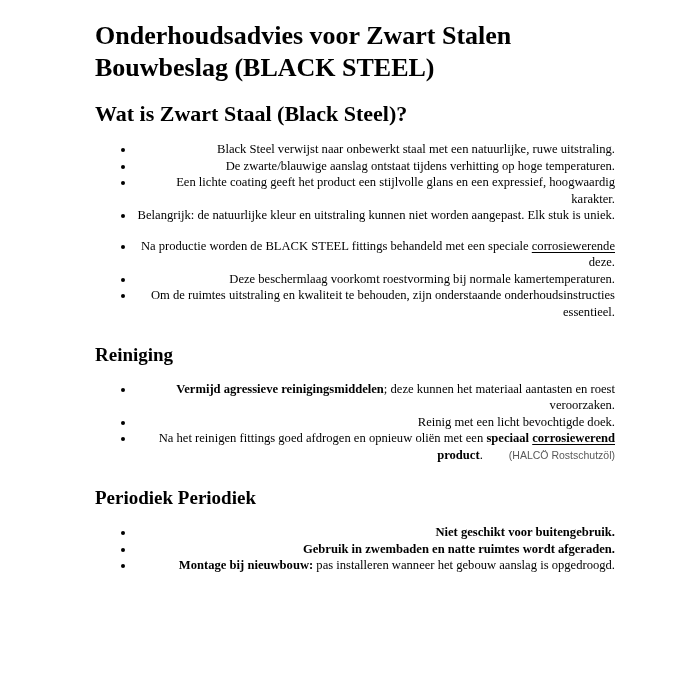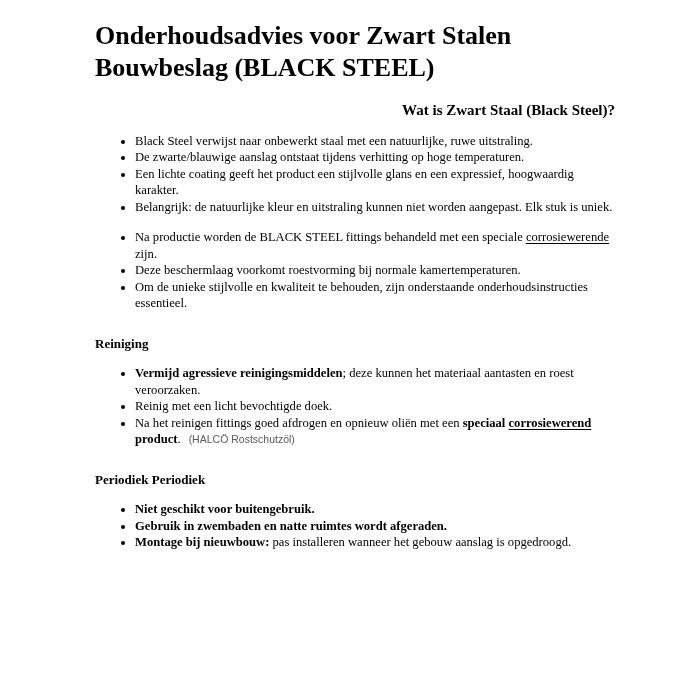--- a/index.html
+++ b/index.html
@@ -20,75 +20,75 @@
     overflow: hidden;
   }
   h1 {
     font-size: 26px;
     line-height: 1.23;
     font-weight: bold;
     margin: 0;
     max-width: 500px;
   }
   h2 {
-    font-size: 15px;
+    font-size: 22px;
     line-height: 1.2;
     font-weight: bold;
     margin: 17px 0 0 0;
-    text-align: right;
   }
   h3 {
-    font-size: 13px;
+    font-size: 19px;
     line-height: 1.2;
     font-weight: bold;
     margin: 24px 0 0 0;
   }
   ul {
     margin: 14px 0 0 0;
     padding-left: 40px;
   }
   li {
     margin: 0;
     padding: 0;
+    text-align: right;
   }
   strong { font-weight: bold; }
   .sp {
     text-decoration-line: underline;
     text-decoration-style: wavy;
     text-decoration-color: #c00000;
     text-decoration-thickness: 1px;
     text-underline-offset: 2px;
     text-decoration: underline;
   }
   .note {
     font-family: "Liberation Sans", sans-serif;
     font-size: 10.5px;
     color: #595959;
-    margin-left: 8px;
+    margin-left: 26px;
   }
 </style>
 </head>
 <body>
 
 <div class="page">
 
   <h1>Onderhoudsadvies voor Zwart Stalen Bouwbeslag (BLACK STEEL)</h1>
 
   <h2>Wat is Zwart Staal (Black Steel)?</h2>
   <ul>
     <li>Black Steel verwijst naar onbewerkt staal met een natuurlijke, ruwe uitstraling.</li>
     <li>De zwarte/blauwige aanslag ontstaat tijdens verhitting op hoge temperaturen.</li>
     <li>Een lichte coating geeft het product een stijlvolle glans en een expressief, hoogwaardig karakter.</li>
     <li>Belangrijk: de natuurlijke kleur en uitstraling kunnen niet worden aangepast. Elk stuk is uniek.</li>
   </ul>
 
   <ul>
-    <li><span>Na productie worden de BLACK STEEL fittings behandeld met een speciale </span><span class="sp">corrosiewerende</span><span> zijn.</span></li>
+    <li><span>Na productie worden de BLACK STEEL fittings behandeld met een speciale </span><span class="sp">corrosiewerende</span><span> deze.</span></li>
     <li>Deze beschermlaag voorkomt roestvorming bij normale kamertemperaturen.</li>
-    <li>Om de unieke stijlvolle en kwaliteit te behouden, zijn onderstaande onderhoudsinstructies essentieel.</li>
+    <li>Om de ruimtes uitstraling en kwaliteit te behouden, zijn onderstaande onderhoudsinstructies essentieel.</li>
   </ul>
 
   <h3>Reiniging</h3>
   <ul>
     <li><strong>Vermijd agressieve reinigingsmiddelen</strong><span>; deze kunnen het materiaal aantasten en roest veroorzaken.</span></li>
     <li>Reinig met een licht bevochtigde doek.</li>
     <li><span>Na het reinigen fittings goed afdrogen en opnieuw oliën met een </span><strong>speciaal </strong><strong class="sp">corrosiewerend</strong><strong> product</strong><span>.</span><span class="note">(HALCÖ Rostschutzöl)</span></li>
   </ul>
 
   <h3>Periodiek Periodiek</h3>

